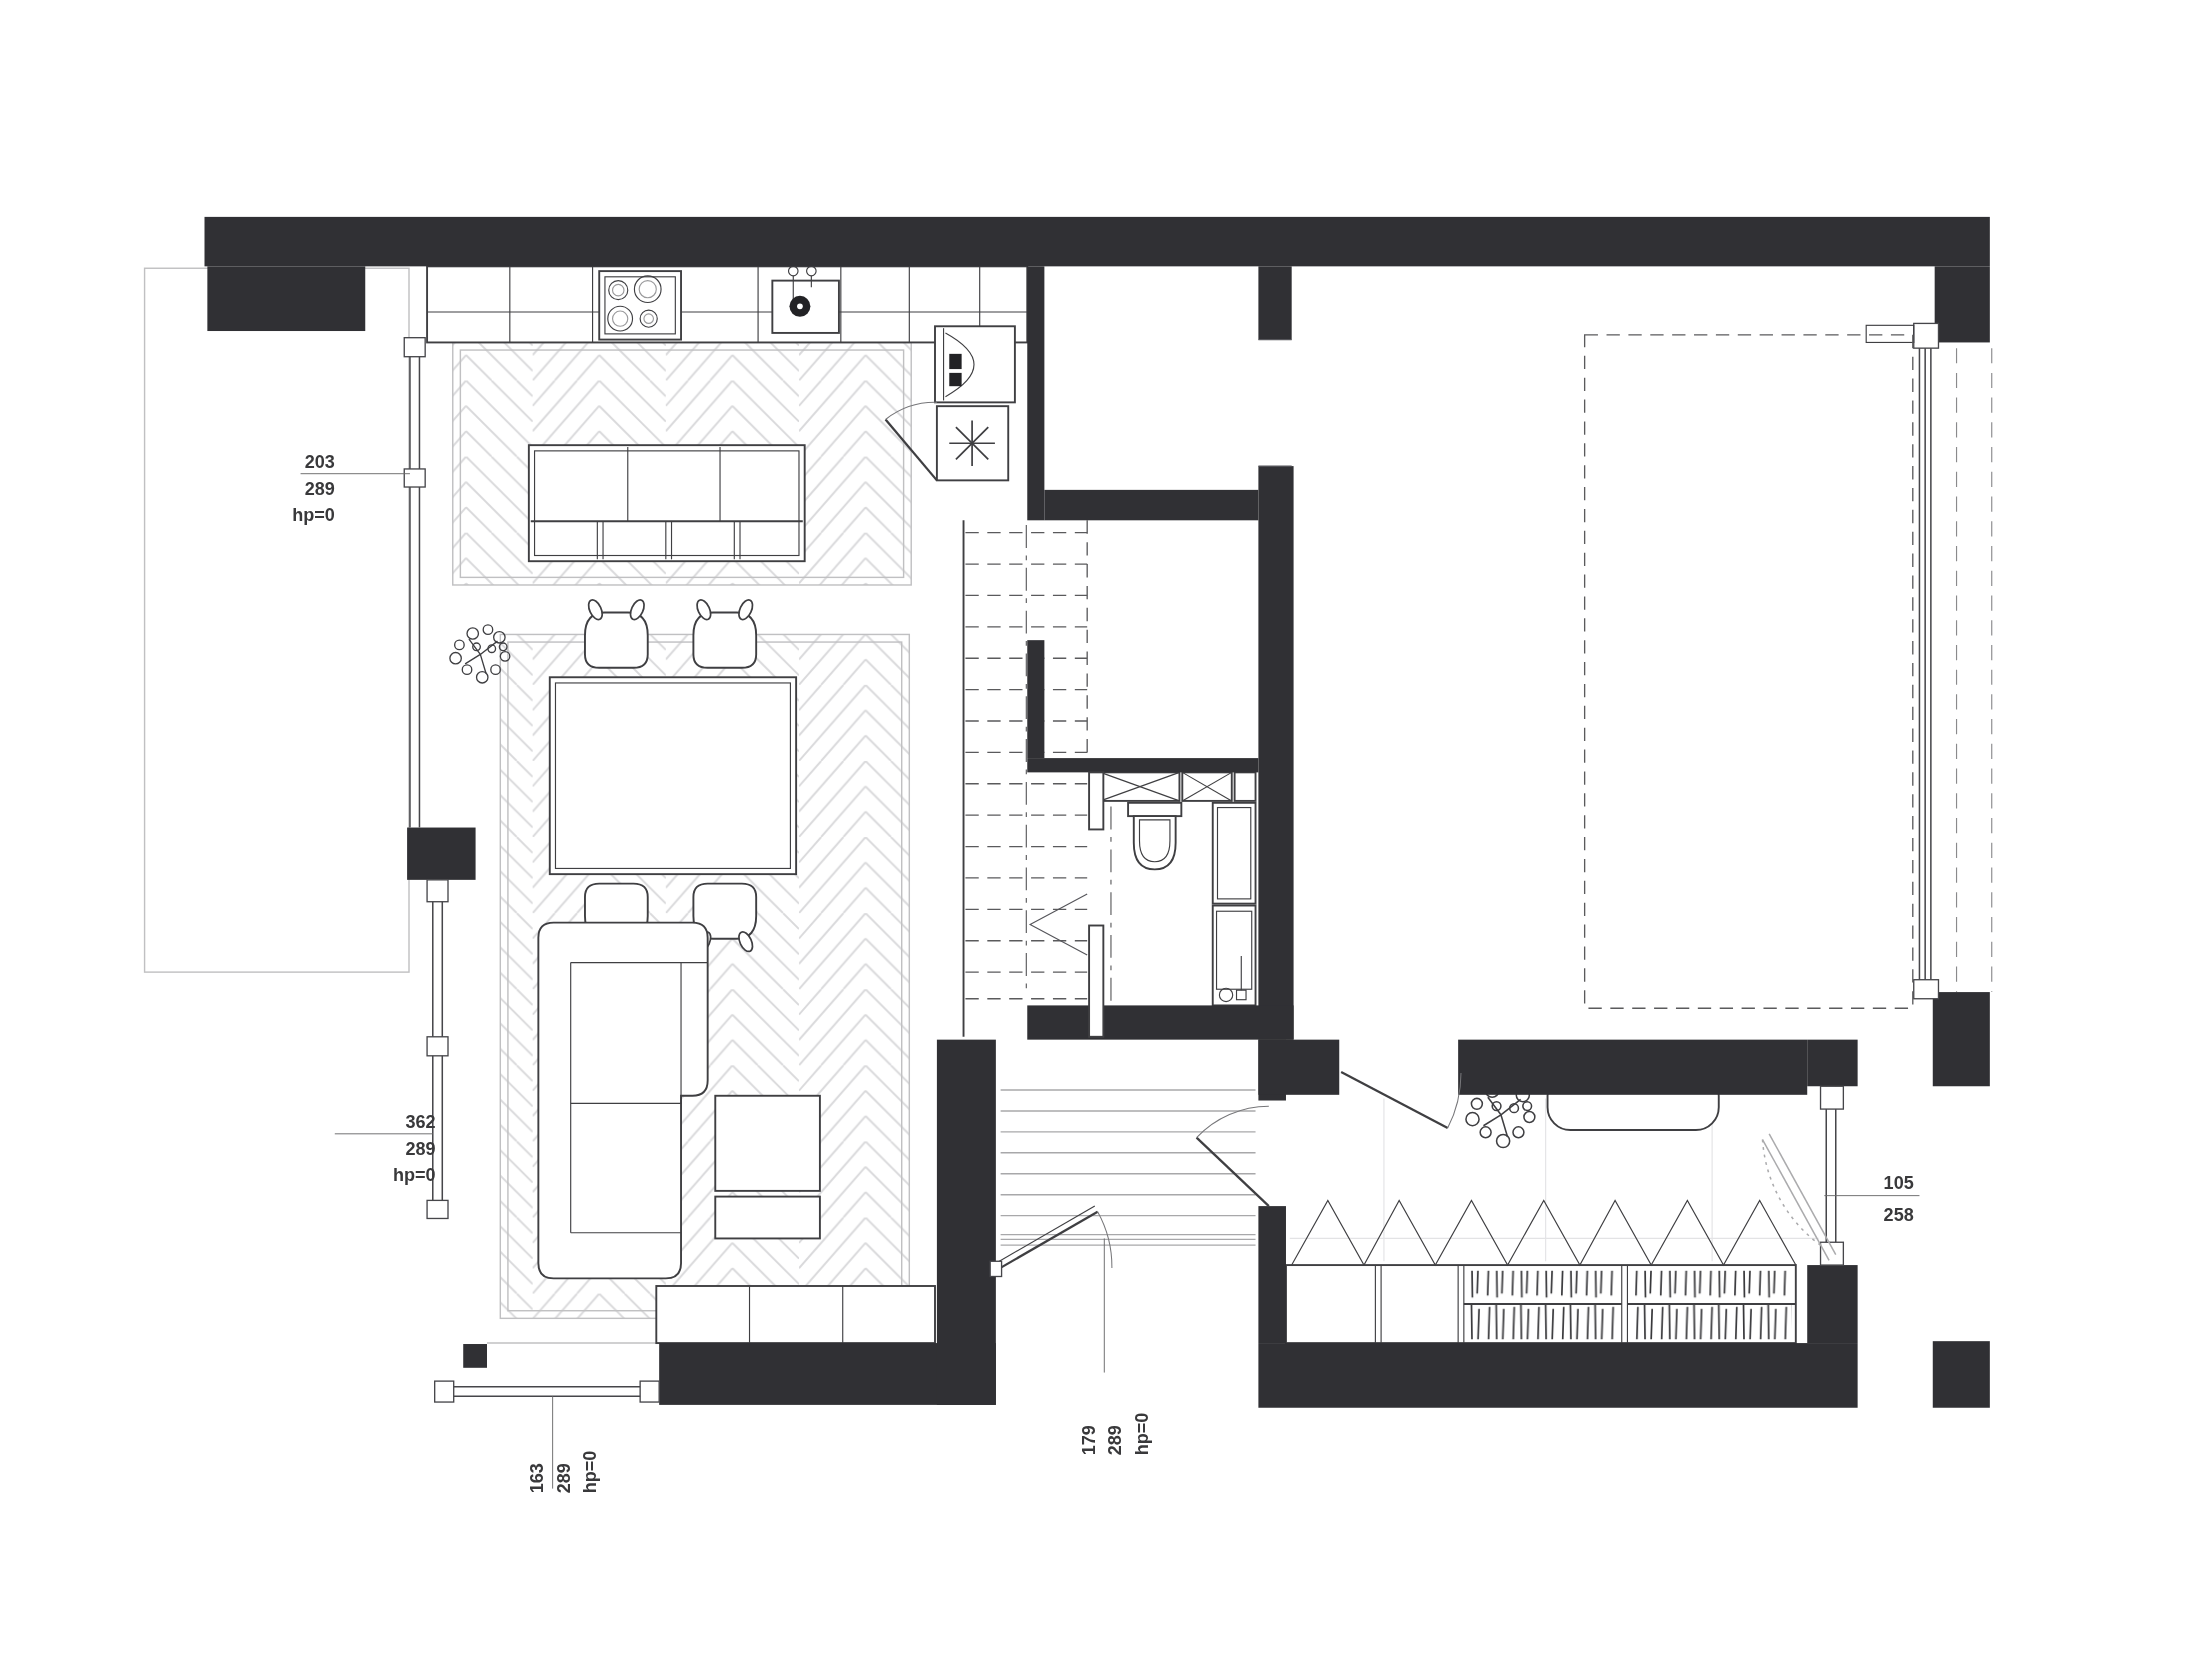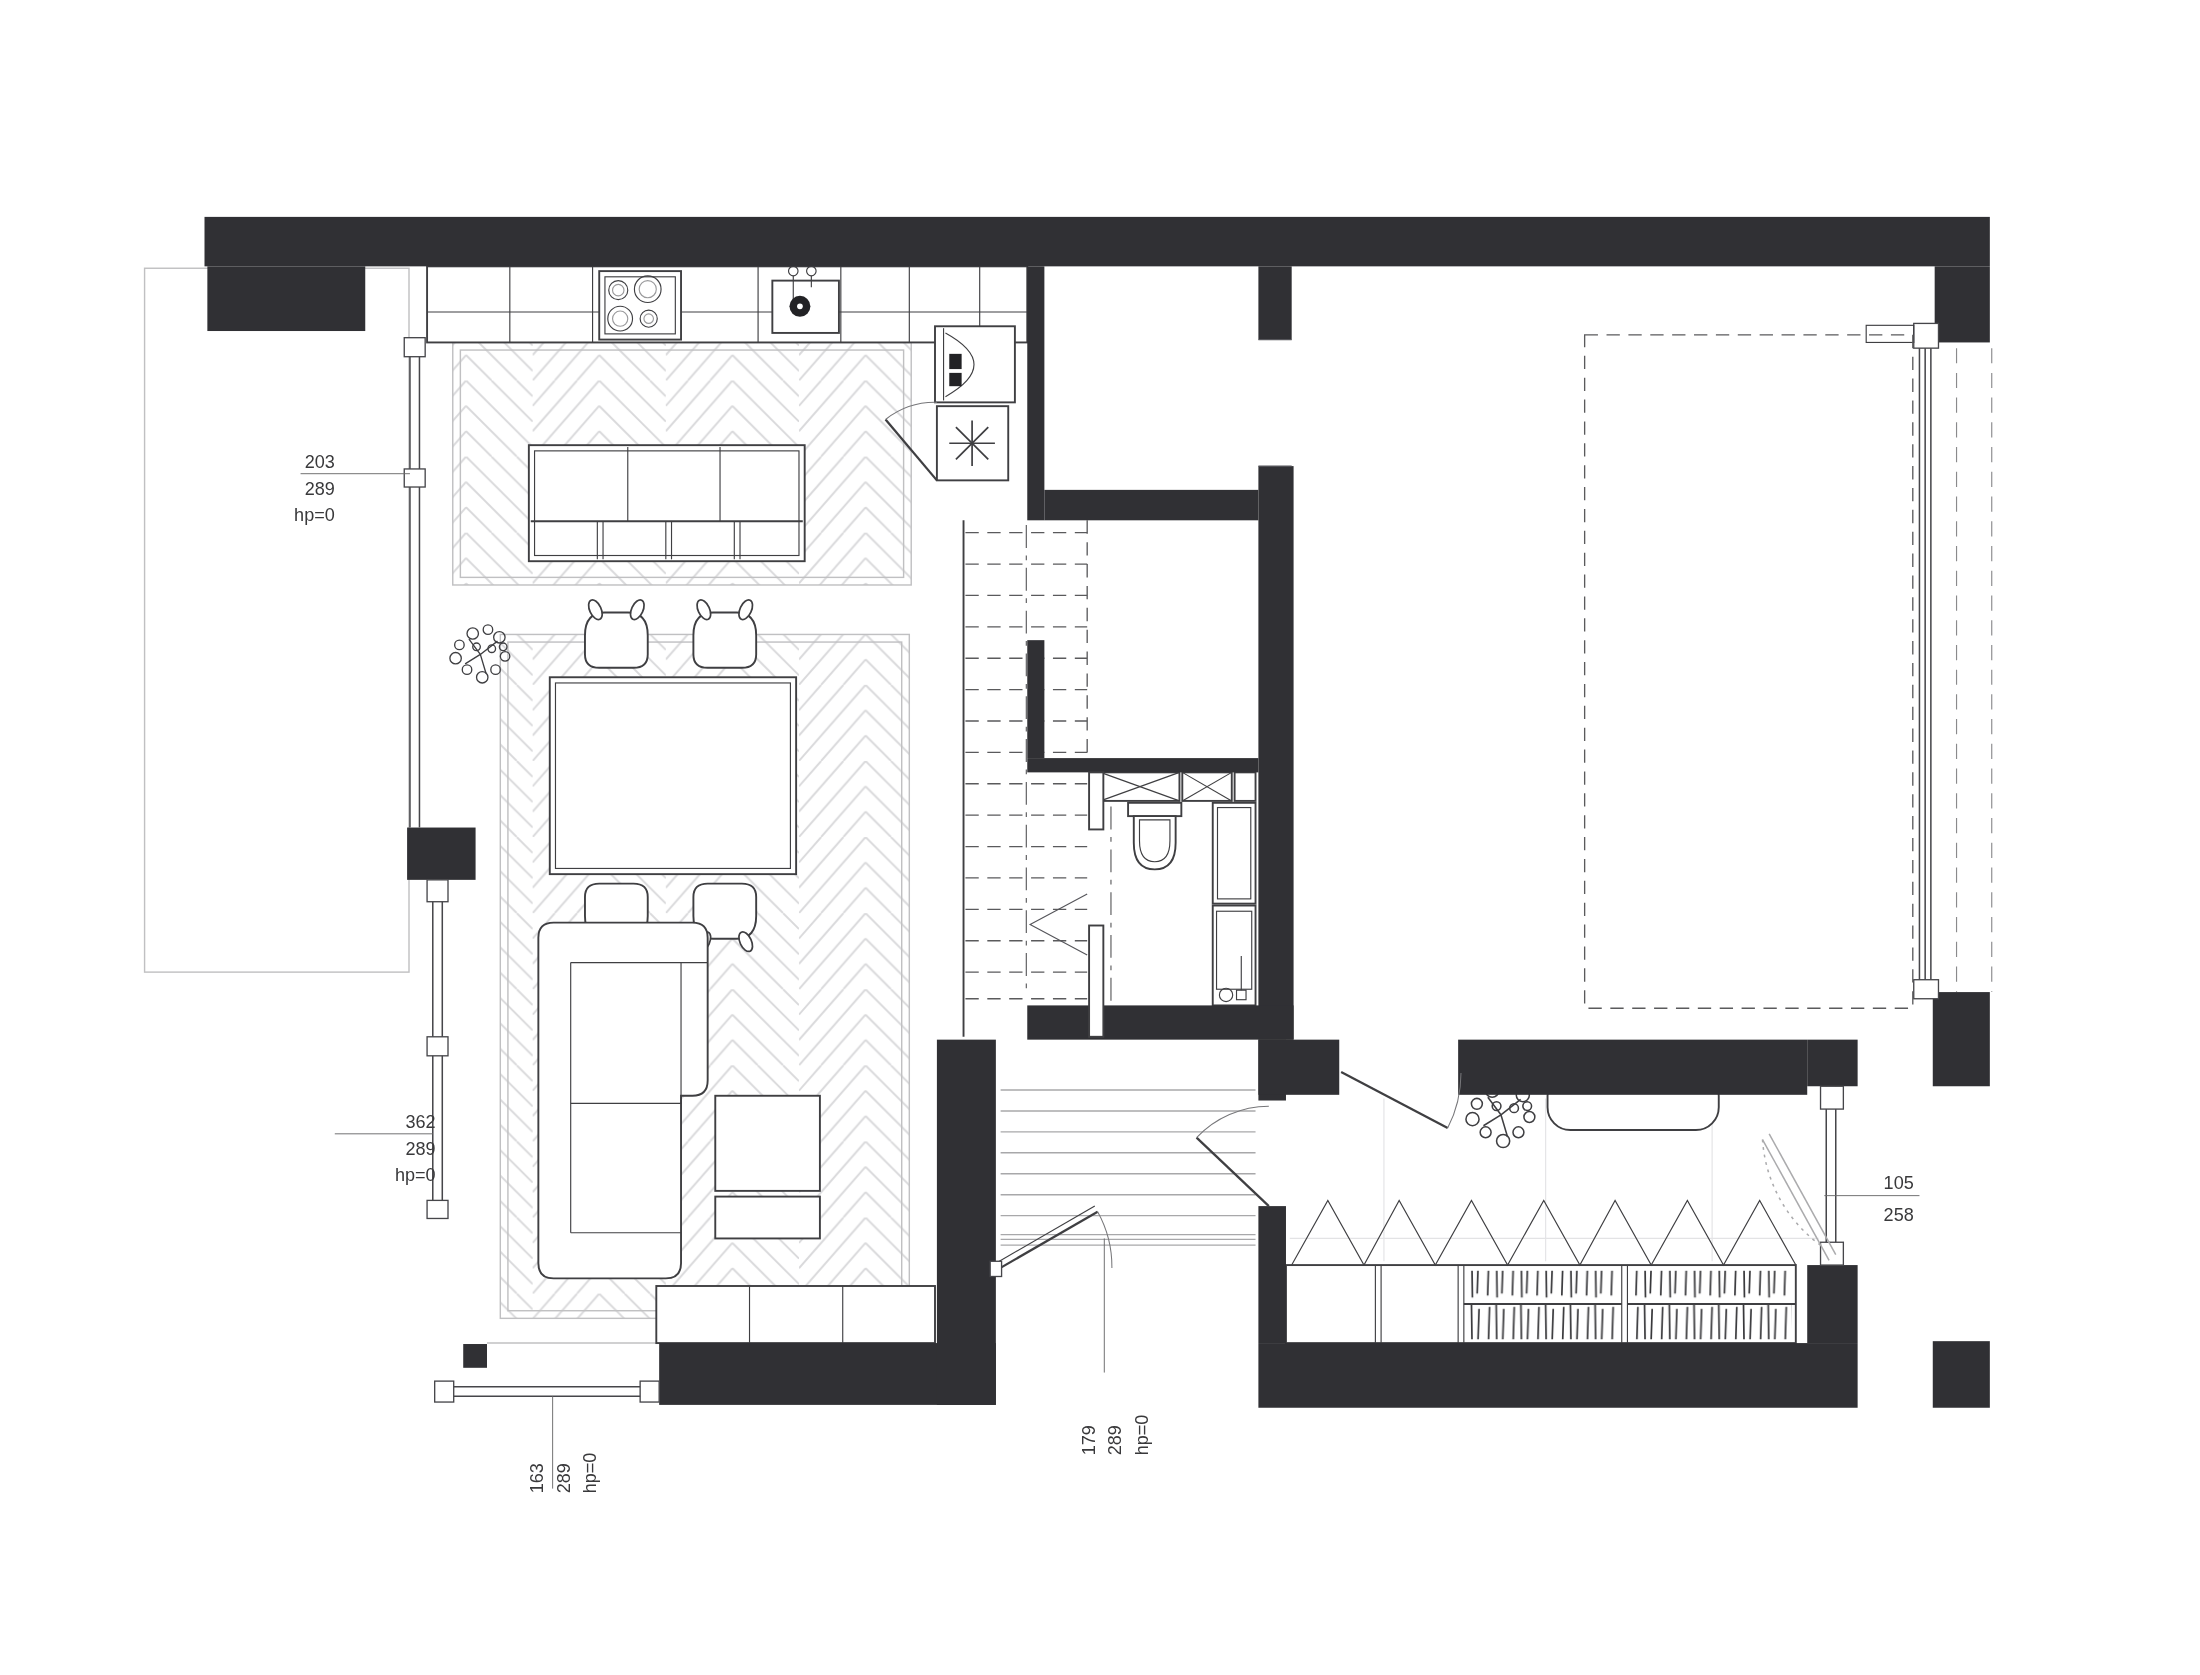--- a/index.html
+++ b/index.html
@@ -1,17 +1,17 @@
 <!DOCTYPE html>
 <html style="font-size:15px"><head>
 <meta charset="utf-8">
 <style>
   html,body{margin:0;padding:0;background:#ffffff;}
   .stage{position:relative;width:2201px;height:1676px;background:#ffffff;overflow:hidden;
-         font-family:"Liberation Sans", sans-serif;}
+         font-family:"Liberation Sans", sans-serif;font-weight:bold;}
   svg{position:absolute;left:0;top:0;}
   .wall{fill:#303034;stroke:none;}
   .furn{fill:#ffffff;stroke:#3f3f42;stroke-width:2;}
   .furn-thin{fill:none;stroke:#3f3f42;stroke-width:1.2;}
   .line{stroke:#3f3f42;stroke-width:2;fill:none;}
   .thin{stroke:#55555a;stroke-width:1.2;fill:none;}
   .lightline{stroke:#c0c0c2;stroke-width:1.5;fill:none;}
   .guide{stroke:#e3e3e5;stroke-width:1.2;fill:none;}
   .deck{stroke:#a8a8aa;stroke-width:1.5;fill:none;}
   .glass{stroke:#46464a;stroke-width:1.6;fill:none;}

